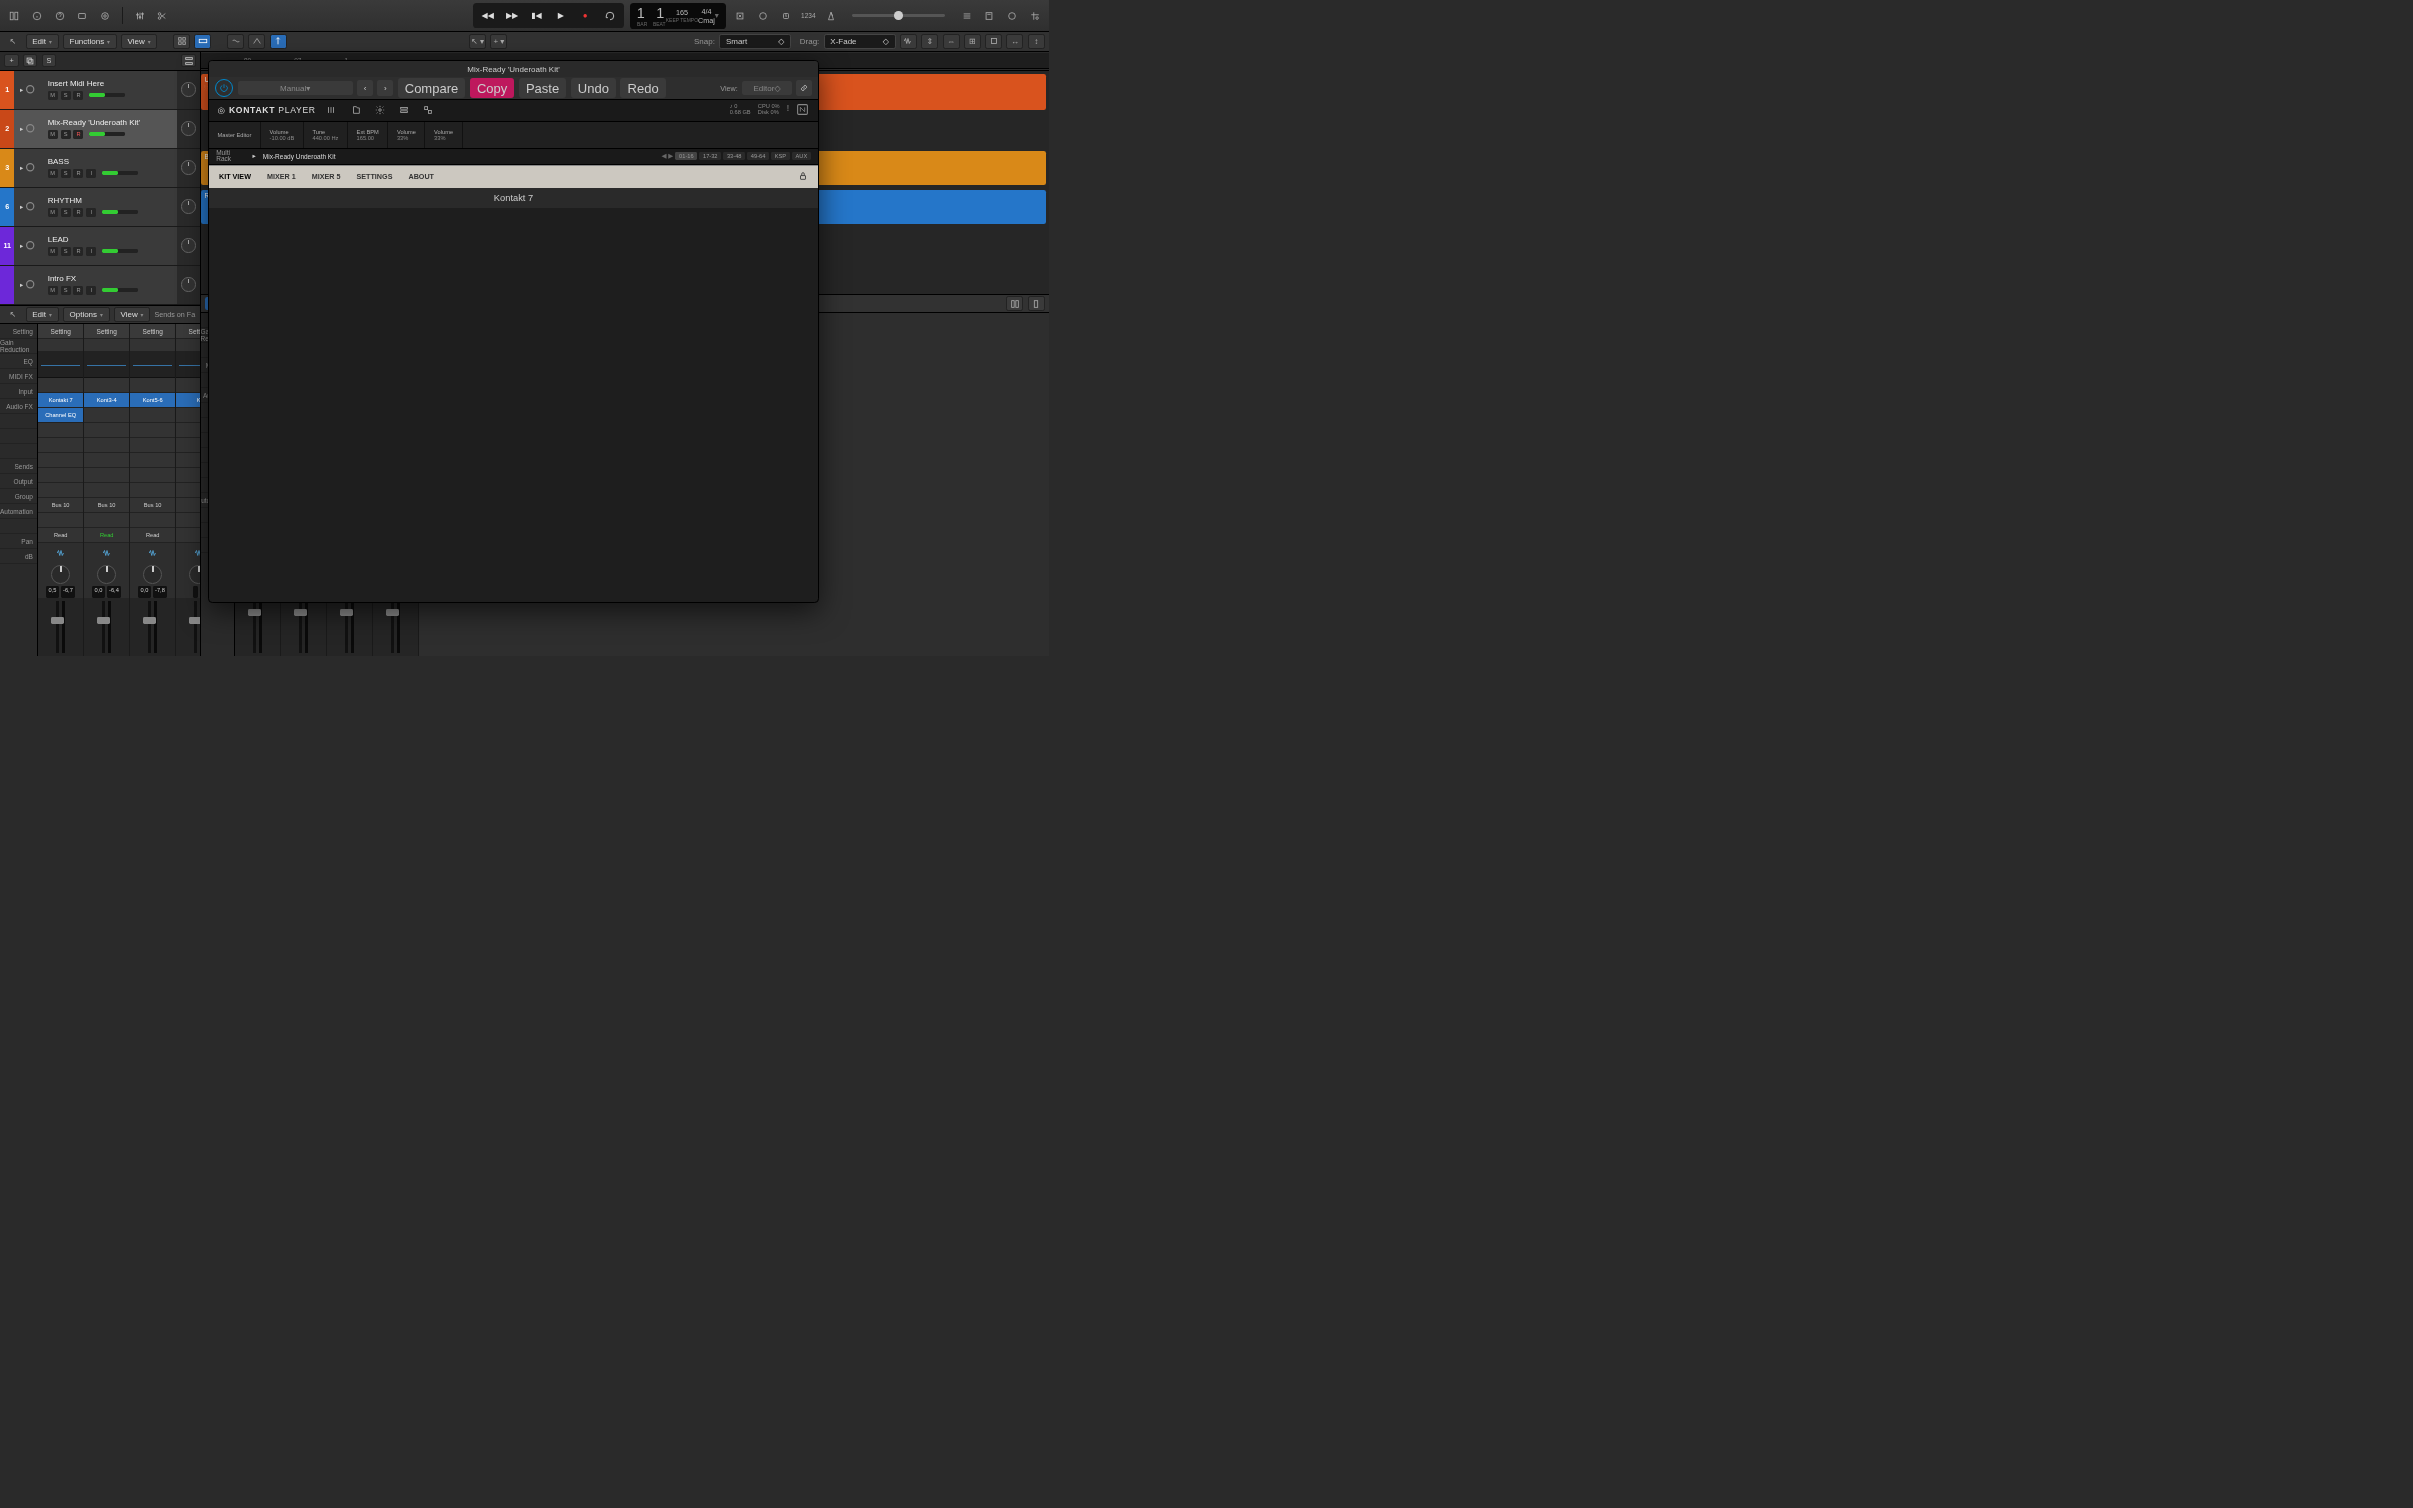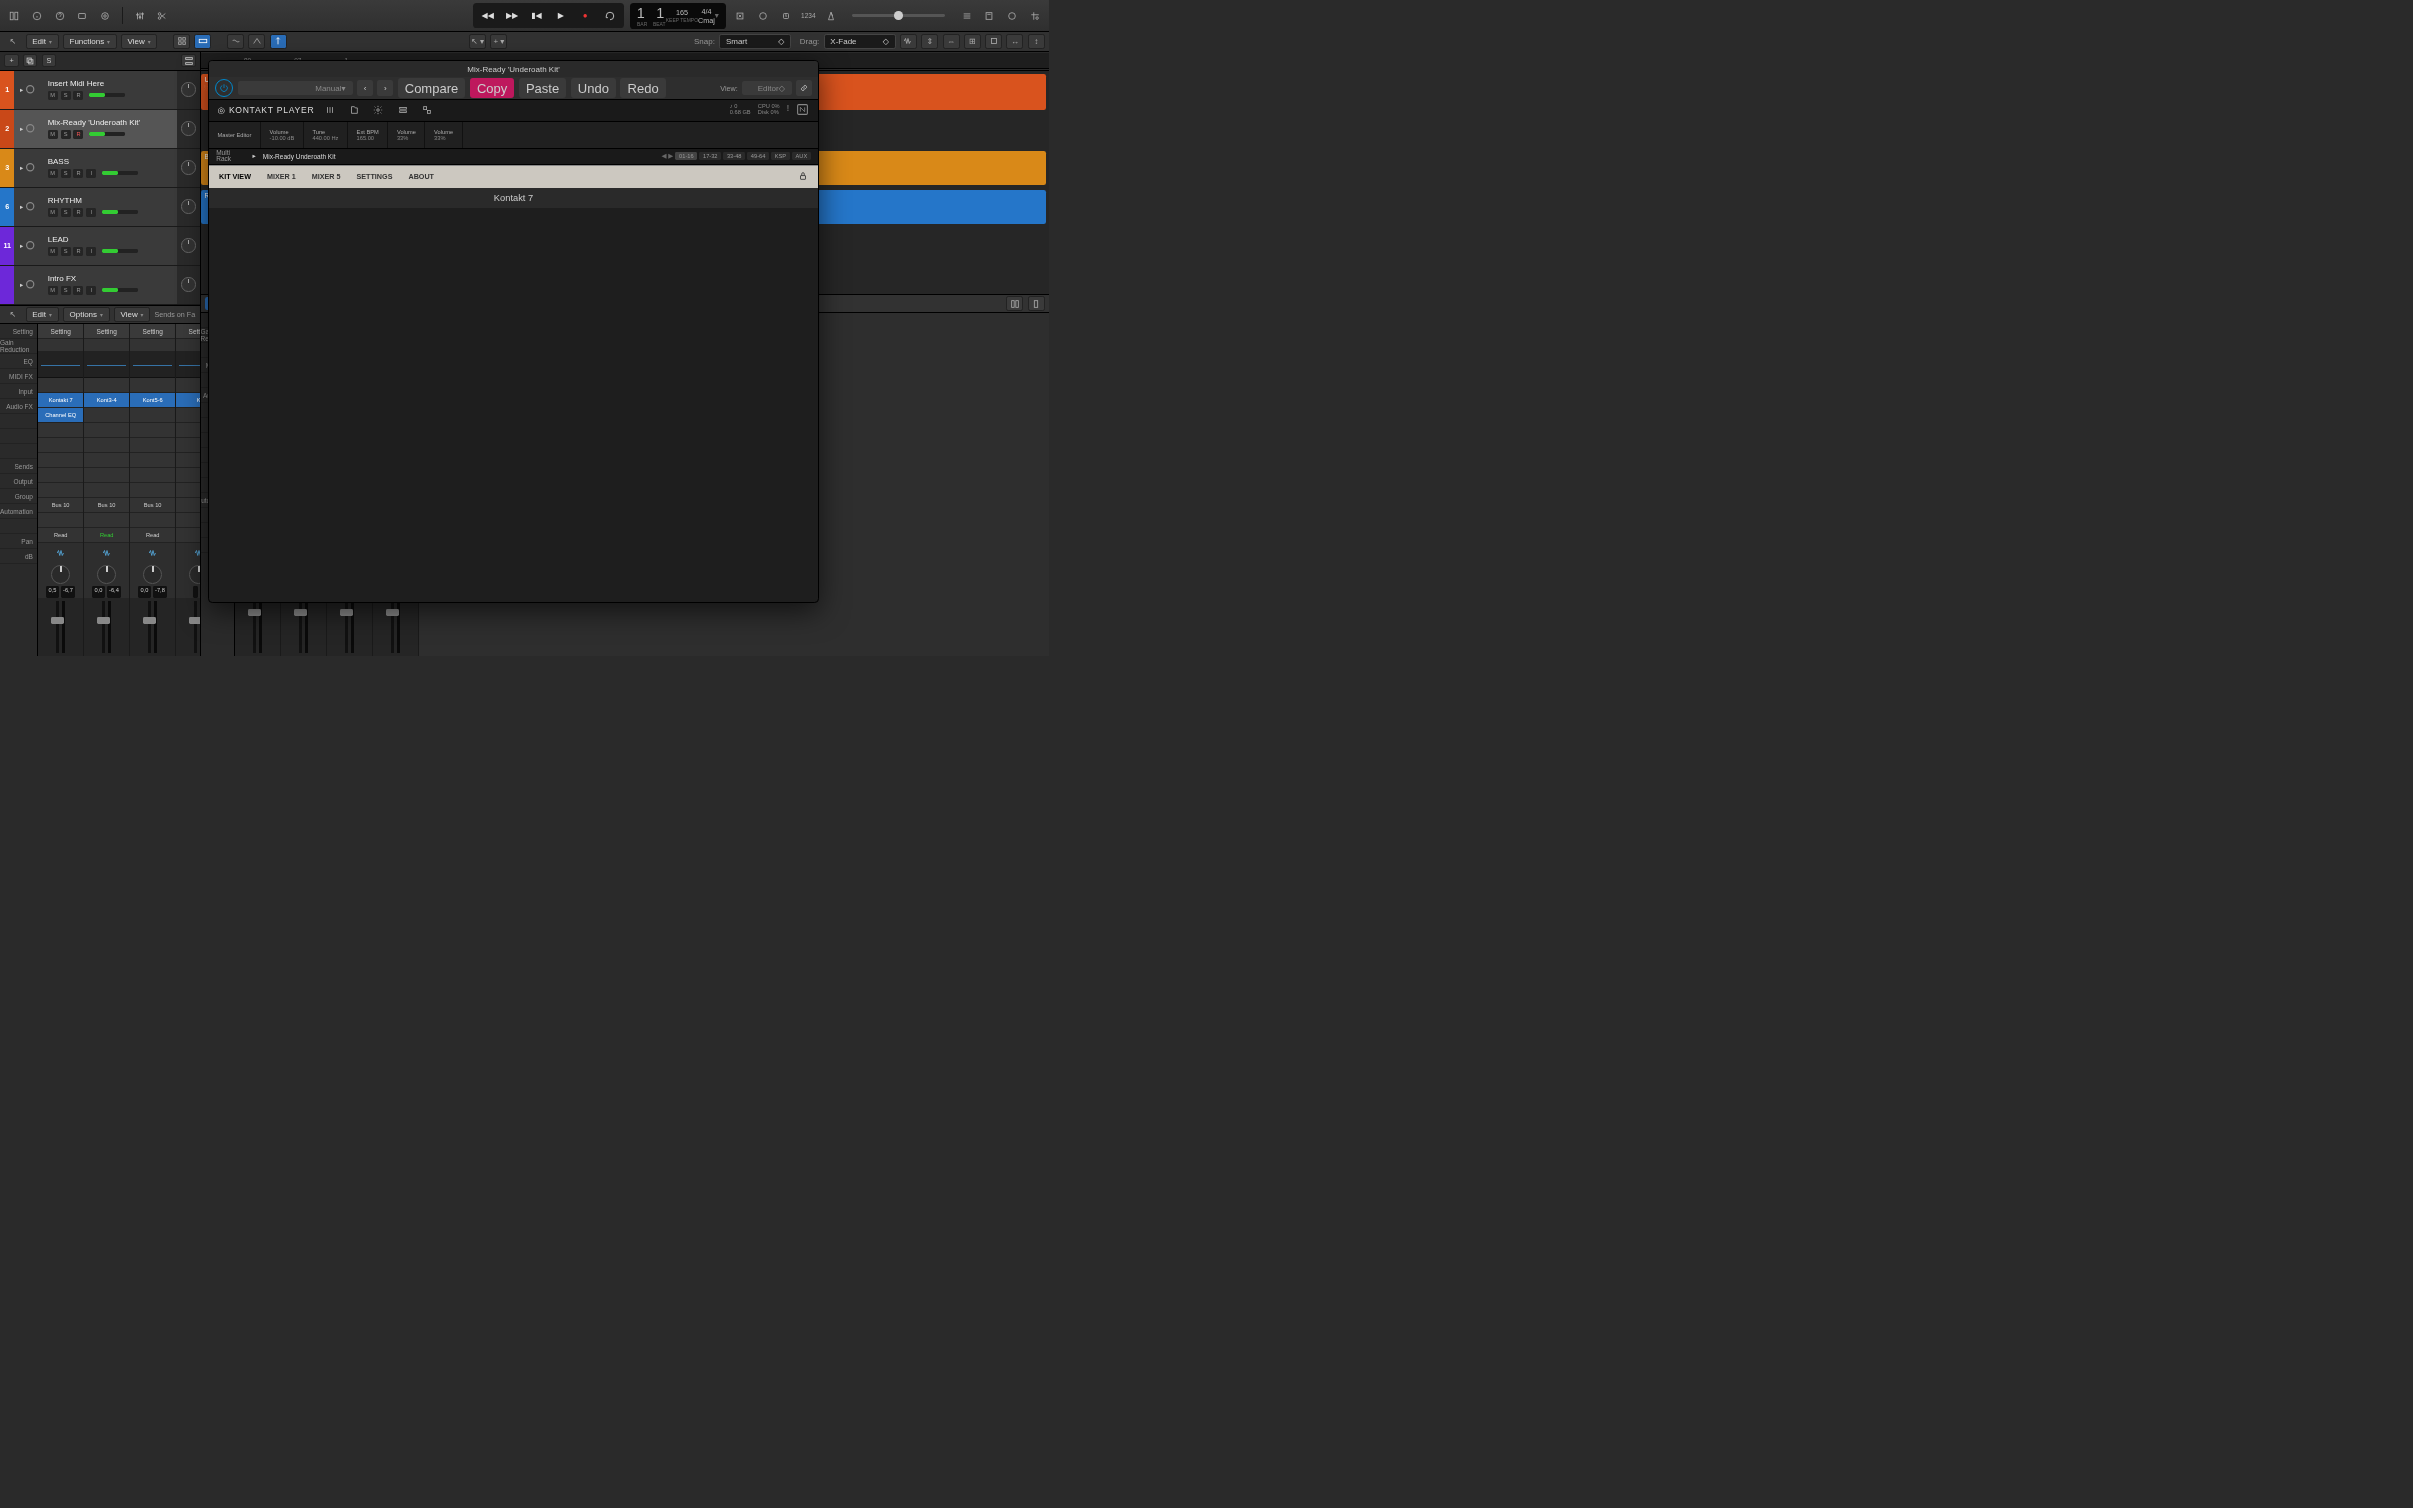--- a/index.html
+++ b/index.html
@@ -95,29 +95,29 @@
 .ch-icon{height:18.7px;display:flex;align-items:center;justify-content:center;color:#5ad}
 .ch-icon.dot{color:#fc3}
 .tab-btn{background:#3a3a3a;padding:2.2px 5.7px;border-radius:2.2px;font-size:7.2px;color:#ccc}
 .tab-btn.active{background:#2a6db8;color:#fff}
 
 
 .plugin-window{position:absolute;left:208px;top:60px;width:611px;height:543px;background:#1e1e1e;border:0.7px solid #000;border-radius:4.3px;box-shadow:0 7.2px 29px rgba(0,0,0,0.6);display:flex;flex-direction:column;z-index:100;overflow:hidden}
 .pw-title{height:16px;background:#2a2a2a;display:flex;align-items:center;justify-content:center;font-size:8px;color:#ccc}
 .pw-toolbar{height:23px;background:#2e2e2e;display:flex;align-items:center;padding:0 5.7px;gap:4.3px;border-bottom:0.7px solid #000}
 .power-btn{width:18.7px;height:18.7px;border:1.4px solid #08c;border-radius:50%;display:flex;align-items:center;justify-content:center;color:#08c}
-.pw-drop{background:#3a3a3a;padding:2.9px 7.2px;border-radius:2.2px;font-size:8px;color:#888;min-width:115px;display:flex;justify-content:flex-end}
+.pw-drop{background:#3a3a3a;padding:2.9px 7.2px;border-radius:2.2px;font-size:8px;color:#888;min-width:115px;display:flex;justify-content:center}
 .pill-btn{background:#3a3a3a;padding:2.9px 7.2px;border-radius:2.9px;font-size:13px;color:#ccc}
 .pill-btn.active{background:#be185d}
 .nav-btn{width:16px;height:16px;background:#3a3a3a;border-radius:2.2px;display:flex;align-items:center;justify-content:center}
 
 
 .kontakt-header{height:21.5px;background:#1a1a1a;display:flex;align-items:center;padding:0 8.6px;gap:7.2px;border-bottom:0.7px solid #000}
 .kontakt-logo{font-size:8.6px;letter-spacing:0.7px;color:#ddd}
-.kontakt-logo b{font-weight:400}
+.kontakt-logo b{font-weight:700}
 .kontakt-stats{margin-left:auto;font-size:5.7px;color:#888;display:flex;gap:7.2px}
 .kontakt-master{height:27px;background:#202020;display:flex;align-items:center;border-bottom:0.7px solid #000}
 .km-seg{padding:0 8.6px;border-right:0.7px solid #111;height:100%;display:flex;flex-direction:column;justify-content:center;font-size:5.7px;color:#888}
 .km-seg .km-label{color:#aaa}
 .rack-bar{height:16px;background:#1a1a1a;display:flex;align-items:center;padding:0 7.2px;font-size:6.5px;color:#999;gap:7.2px;border-bottom:0.7px solid #000}
 .rack-pills{margin-left:auto;display:flex;gap:2.2px}
 .rack-pill{background:#2a2a2a;padding:1.4px 3.6px;border-radius:1.4px;font-size:5.7px}
 .kit-view{flex:1;background:linear-gradient(#3a3a38,#2a2826);position:relative;overflow:hidden}
 .kit-floor{position:absolute;bottom:0;left:0;right:0;height:55%;background:linear-gradient(#888078,#6a625a)}
 .kit-rug{position:absolute;bottom:14.4px;left:43px;right:43px;height:187px;background:#3a3632;border-radius:5.7px;transform:perspective(575px) rotateX(50deg);transform-origin:bottom}

